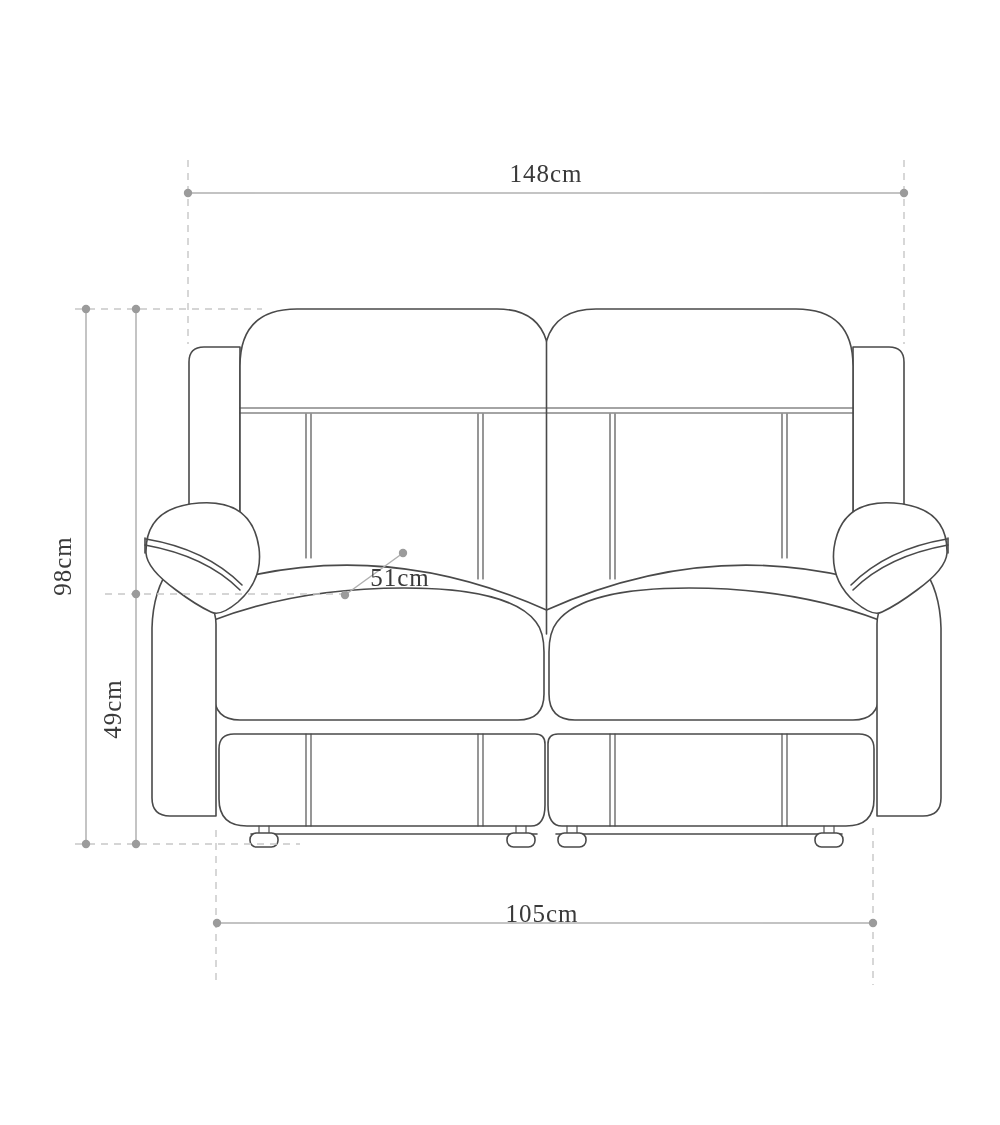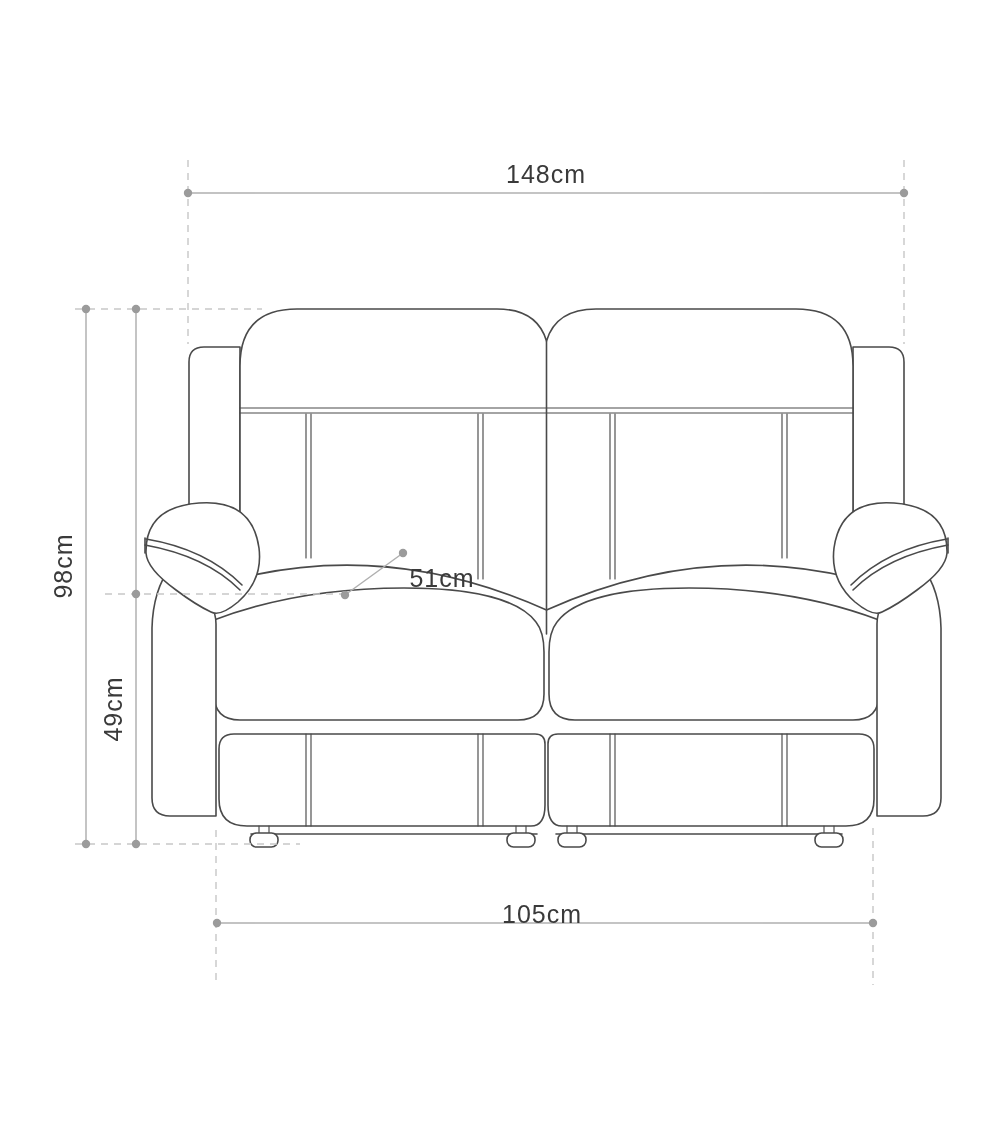--- a/index.html
+++ b/index.html
@@ -1,17 +1,17 @@
 <!DOCTYPE html>
 <html style="--outline: #4a4a4a; --dimension_line: #b0b0b0; --dashed_line: #c7c7c7; --dot: #9b9b9b; --label_text: #3a3a3a; --background: #ffffff;"><head>
 <meta charset="utf-8">
 <style>
   html,body{margin:0;padding:0;background:var(--background,#ffffff);}
   .canvas{position:relative;width:1000px;height:1009px;background:var(--background,#ffffff);overflow:hidden;
-          font-family:Liberation Sans, sans-serif;}
+          font-family:Liberation Serif, serif;}
   svg{position:absolute;left:0;top:0;}
   
   .s{stroke:var(--outline,#4a4a4a);fill:none;stroke-width:1.6;stroke-linecap:round;stroke-linejoin:round;}
   .sf{fill:#ffffff;}
   .thin{stroke-width:1.15;}
   
   .dim{stroke:var(--dimension_line,#b0b0b0);stroke-width:1.5;fill:none;stroke-linecap:round;}
   .dash{stroke:var(--dashed_line,#c7c7c7);stroke-width:1.4;stroke-dasharray:7 6;fill:none;}
   .dot{fill:var(--dot,#9b9b9b);stroke:none;}
   
@@ -97,15 +97,15 @@
       <circle class="dot" cx="345" cy="595" r="4.2"></circle>
       <circle class="dot" cx="403" cy="553" r="4.2"></circle>
       <circle class="dot" cx="217" cy="923" r="4.2"></circle>
       <circle class="dot" cx="873" cy="923" r="4.2"></circle>
     </g>
   </svg>
 
   <div class="lbl" style="left:546px;top:174px">148cm</div>
   <div class="lbl vert" style="left:63px;top:566px">98cm</div>
   <div class="lbl vert" style="left:113px;top:709px">49cm</div>
-  <div class="lbl" style="left:442px;top:578px">51cm</div>
+  <div class="lbl" style="left:400px;top:578px">51cm</div>
   <div class="lbl" style="left:542px;top:914px">105cm</div>
 </div>
 
 </body></html>

